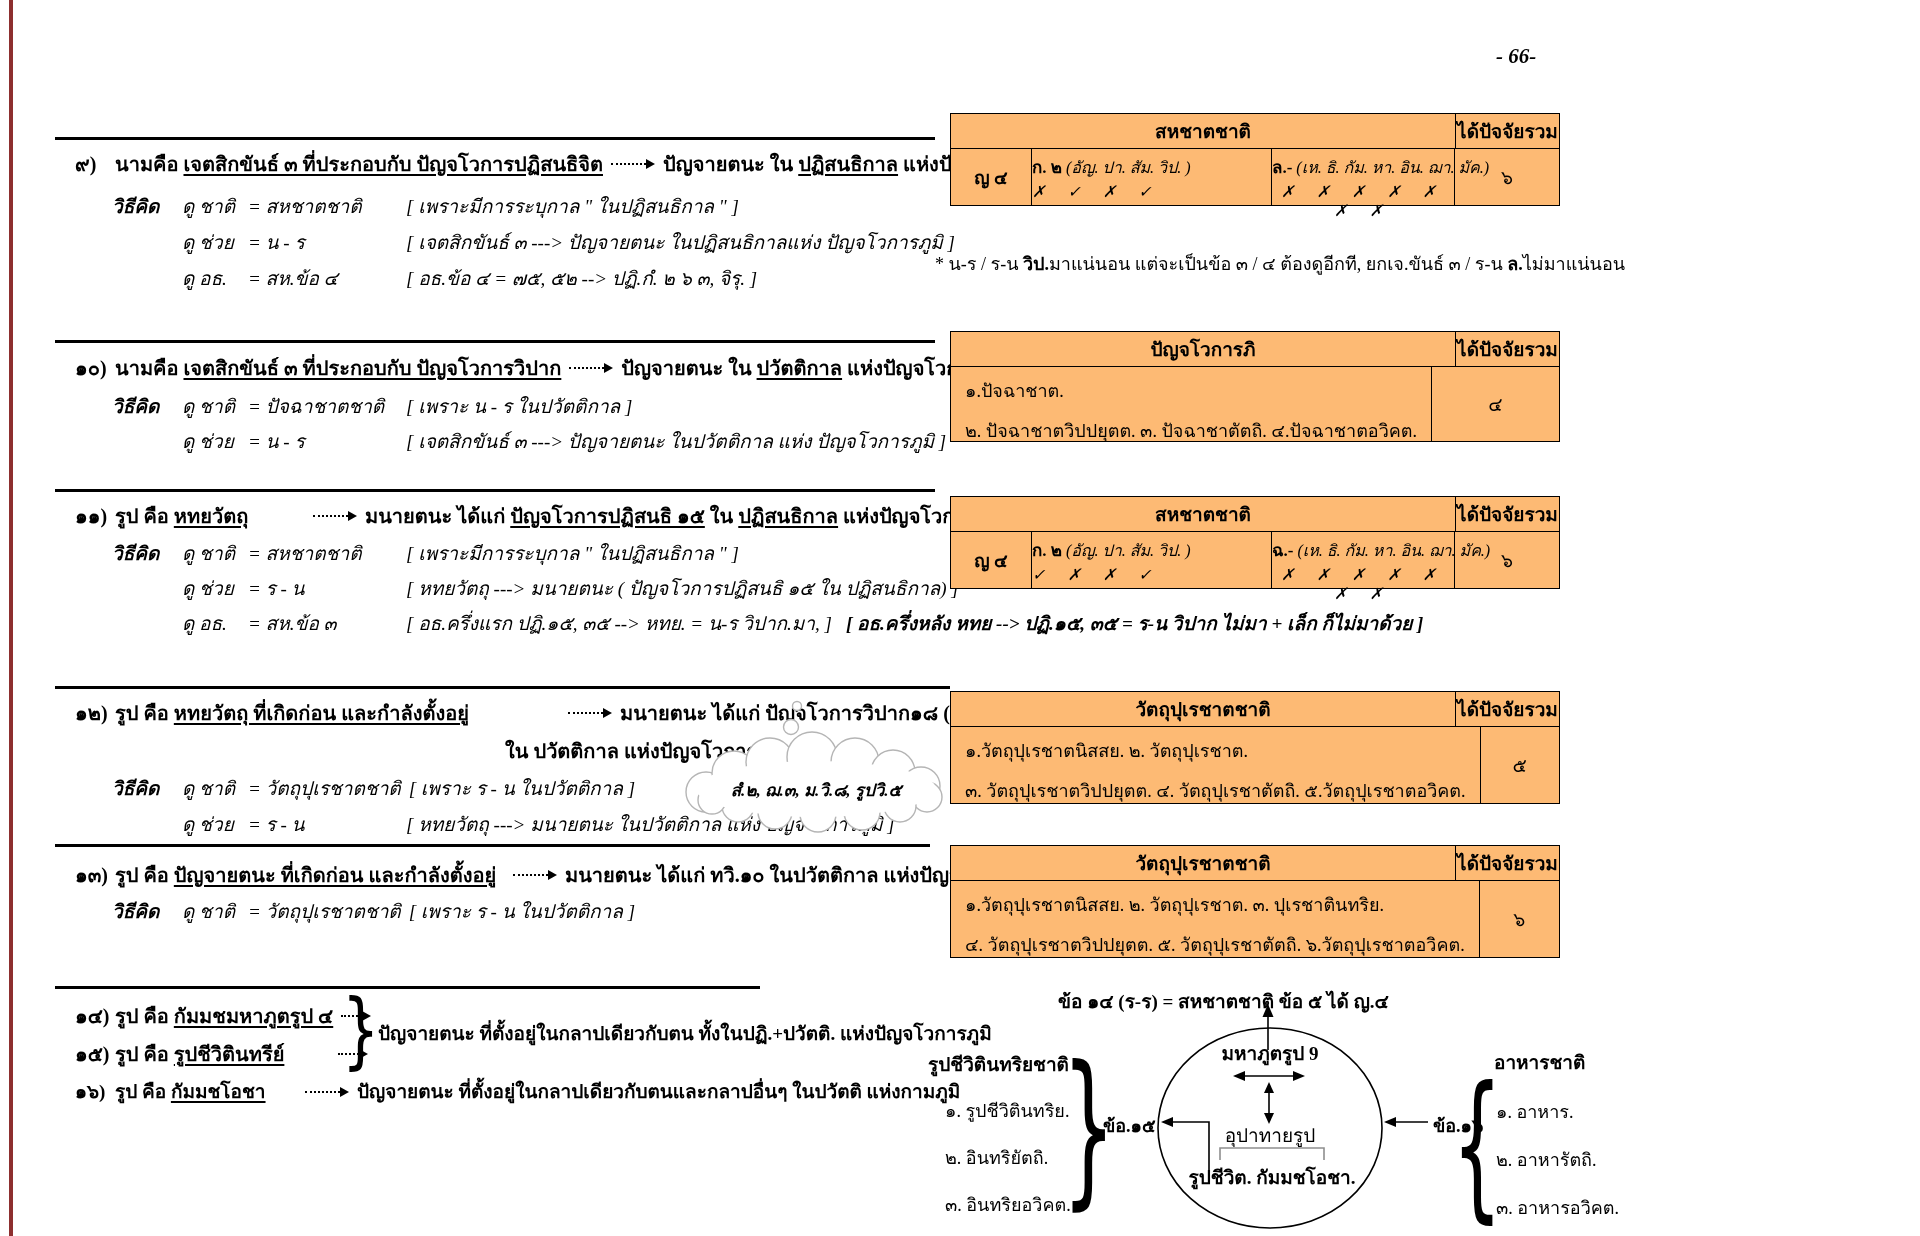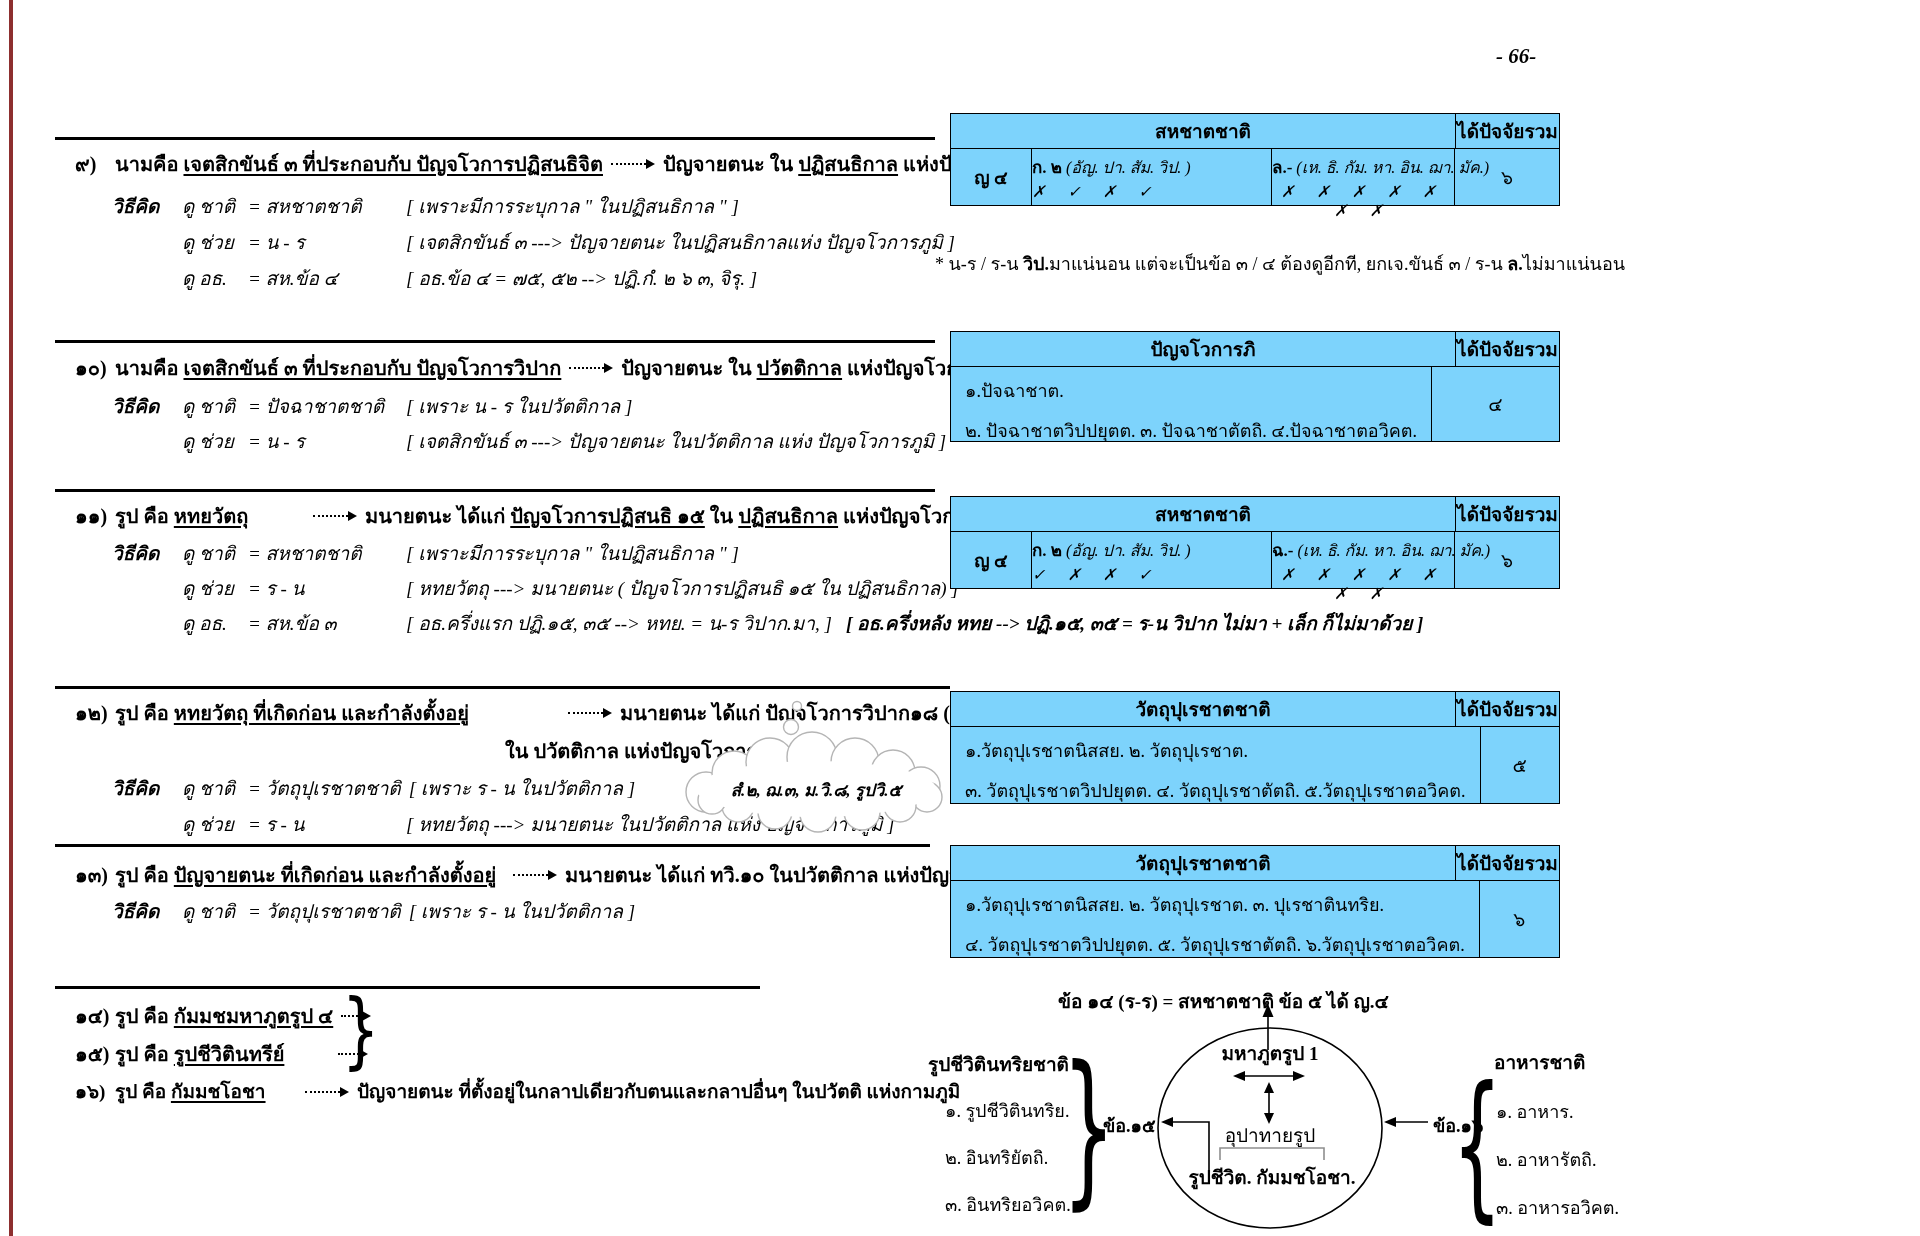--- a/index.html
+++ b/index.html
@@ -15,21 +15,21 @@
   .u{text-decoration:underline;text-decoration-thickness:1.5px;text-underline-offset:3px;}
   .b{font-weight:bold;}
   .mline{white-space:nowrap;font-style:italic;font-size:19px;}
   .mline .pre{display:inline-block;width:70px;font-weight:bold;}
   .mline .key{display:inline-block;width:66px;}
   .mline .val{display:inline-block;min-width:150px;padding-right:8px;}
   .mline .note{padding-right:14px;}
   .darr{display:inline-block;width:44px;height:10px;position:relative;margin:0 8px 4px 8px;vertical-align:middle;}
   .darr::before{content:"";position:absolute;left:0;right:9px;top:4px;border-top:2px dotted #000;}
   .darr::after{content:"";position:absolute;right:0;top:0;border-left:9px solid #000;border-top:5px solid transparent;border-bottom:5px solid transparent;}
-  .tbl{position:absolute;width:610px;border:1.7px solid #000;background:#7dd3fc;box-sizing:border-box;}
+  .tbl{position:absolute;width:610px;border:1.7px solid #000;background:#fdba74;box-sizing:border-box;}
   .t-head{display:flex;border-bottom:1.7px solid #000;font-weight:bold;font-size:19px;height:34px;}
   .t-title{flex:1;border-right:1.7px solid #000;display:flex;align-items:center;justify-content:center;}
   .t-total-h{width:103px;display:flex;align-items:center;justify-content:center;}
   .t-body{display:flex;font-size:18px;}
   .c-lab{width:80px;border-right:1.7px solid #000;display:flex;align-items:center;justify-content:center;font-weight:bold;}
   .c-g{width:240px;border-right:1.7px solid #000;text-align:left;padding-top:4px;box-sizing:border-box;}
   .c-g2{width:183px;border-right:1.7px solid #000;text-align:center;padding-top:4px;box-sizing:border-box;}
   .c-g .gh, .c-g2 .gh{font-size:16px;white-space:nowrap;}
   .gh .gl{font-weight:bold;font-size:17px;}
   .gh .gd{font-style:italic;}
@@ -218,20 +218,21 @@
     </div>
   </div>
 
   <div class="abs hdr" style="left:75px;top:1000px">
     <span class="num">๑๔)</span><span class="tt" style="min-width:215px"><span>รูป คือ </span><span class="u">กัมมชมหาภูตรูป ๔</span></span><span class="darr" style="width:30px"></span>
   </div>
   <div class="abs hdr" style="left:75px;top:1038px">
     <span class="num">๑๕)</span><span class="tt" style="min-width:215px"><span>รูป คือ </span><span class="u">รูปชีวิตินทรีย์</span></span><span class="darr" style="width:30px"></span>
   </div>
   <div class="abs brace" style="left:342px;top:988px;font-size:84px;line-height:84px;transform:scaleX(0.7)">}</div>
+  <div class="abs hdr" style="left:378px;top:1018px;font-size:19px">ปัญจายตนะ ที่ตั้งอยู่ในกลาปเดียวกับตน ทั้งในปฏิ.+ปวัตติ. แห่งปัญจโวการภูมิ</div>
   <div class="abs hdr" style="left:75px;top:1076px;font-size:19px">
     <span class="num">๑๖)</span><span class="tt" style="min-width:182px"><span>รูป คือ </span><span class="u">กัมมชโอชา</span></span><span class="darr"></span><span class="tt"><span>ปัญจายตนะ ที่ตั้งอยู่ในกลาปเดียวกับตนและกลาปอื่นๆ ในปวัตติ แห่งกามภูมิ</span></span>
   </div>
 
   <div class="abs dg-b" style="left:1058px;top:986px">ข้อ ๑๔  (ร-ร) = สหชาตชาติ ข้อ ๕ ได้ ญ.๔</div>
 
   <svg style="left:900px;top:975px" width="700" height="261" viewBox="900 975 700 261">
     <ellipse cx="1270" cy="1128" rx="112" ry="100" fill="none" stroke="#000" stroke-width="1.6"></ellipse>
 
     <line x1="1268" y1="1050" x2="1268" y2="1016" stroke="#000" stroke-width="1.6"></line>
@@ -247,21 +248,21 @@
 
     <path d="M 1220 1160 L 1220 1148 L 1324 1148 L 1324 1160" fill="none" stroke="#8e8e8e" stroke-width="1.6"></path>
 
     <path d="M 1171 1122 L 1209 1122 L 1209 1170" fill="none" stroke="#000" stroke-width="1.6"></path>
     <polygon points="1161,1122 1173,1117 1173,1127" fill="#000"></polygon>
 
     <line x1="1394" y1="1122" x2="1428" y2="1122" stroke="#000" stroke-width="1.6"></line>
     <polygon points="1384,1122 1396,1117 1396,1127" fill="#000"></polygon>
   </svg>
 
-  <div class="abs dg-b ctr" style="left:1270px;top:1038px">มหาภูตรูป 1</div>
+  <div class="abs dg-b ctr" style="left:1270px;top:1038px">มหาภูตรูป 9</div>
   <div class="abs dg-n ctr" style="left:1270px;top:1120px;font-size:19px">อุปาทายรูป</div>
   <div class="abs dg-b ctr" style="left:1272px;top:1162px">รูปชีวิต.  กัมมชโอชา.</div>
 
   <div class="abs dg-b" style="left:928px;top:1049px">รูปชีวิตินทริยชาติ</div>
   <div class="abs dg-n" style="left:945px;top:1096px">๑. รูปชีวิตินทริย.</div>
   <div class="abs dg-n" style="left:945px;top:1143px">๒. อินทริยัตถิ.</div>
   <div class="abs dg-n" style="left:945px;top:1190px">๓. อินทริยอวิคต.</div>
   <div class="abs brace" style="left:1062px;top:1044px;font-size:168px;line-height:168px;transform:scaleX(0.5)">}</div>
   <div class="abs dg-b" style="left:1103px;top:1111px;font-size:18px">ข้อ.๑๕</div>
 

